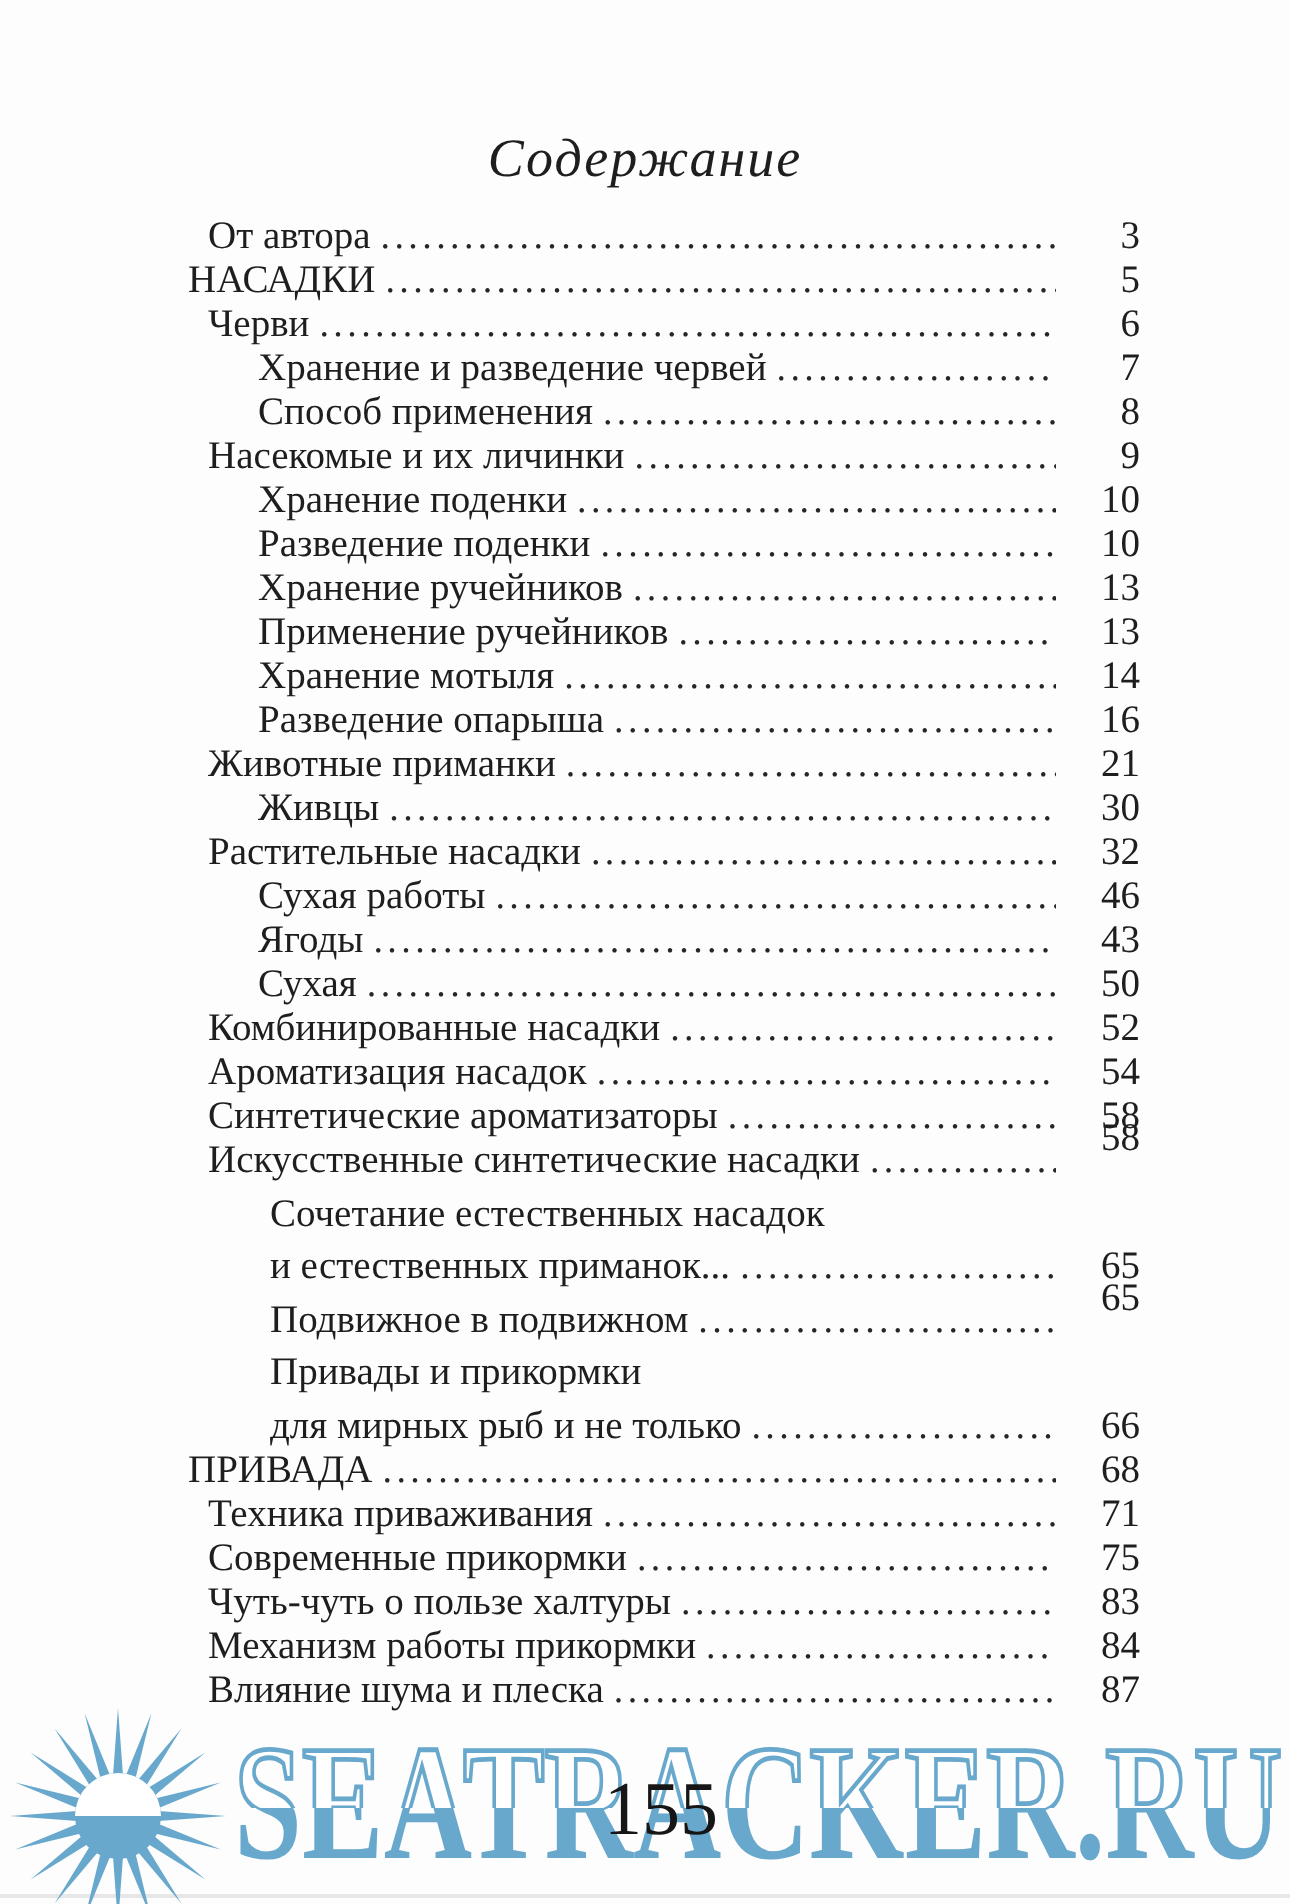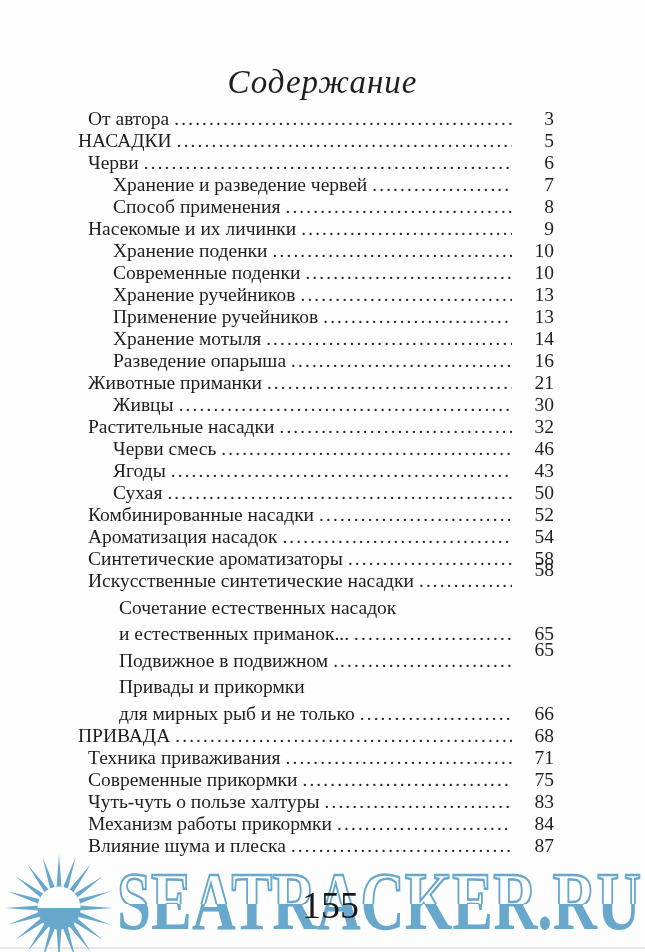--- a/index.html
+++ b/index.html
@@ -8,27 +8,28 @@
     width:645px; height:952px;
     background:#fdfdfd;
     overflow:hidden;
     font-family:"Liberation Serif", serif;
     color:#1e1e1e;
   }
   .title {
     position:absolute; top:64px; left:0; width:100%;
     text-align:center;
     font-style:italic;
-    font-size:33px;
+    font-size:27px;
     letter-spacing:1px;
     z-index:3;
   }
   .toc {
     position:absolute; top:108px; left:0; width:554px;
     z-index:3;
+    padding-left:16px;
   }
   .row {
     display:flex; align-items:baseline;
     height:22px; line-height:22px;
     font-size:19.5px;
     white-space:nowrap;
   }
   
   .toc .row:nth-child(n+23):nth-child(-n+27) { margin-top:4.5px;margin-left:31px; }
   .lvl0 { padding-left:78px;align-items:flex-end; }
@@ -103,21 +104,21 @@
       <span class="label">Насекомые и их личинки</span>
       <span class="leader"></span>
       <span class="pn">9</span>
     </div>
       <div class="row lvl2">
       <span class="label">Хранение поденки</span>
       <span class="leader"></span>
       <span class="pn">10</span>
     </div>
       <div class="row lvl2">
-      <span class="label">Современные поденки</span>
+      <span class="label">Разведение поденки</span>
       <span class="leader"></span>
       <span class="pn">10</span>
     </div>
       <div class="row lvl2">
       <span class="label">Хранение ручейников</span>
       <span class="leader"></span>
       <span class="pn">13</span>
     </div>
       <div class="row lvl2">
       <span class="label">Применение ручейников</span>
@@ -143,21 +144,21 @@
       <span class="label">Живцы</span>
       <span class="leader"></span>
       <span class="pn">30</span>
     </div>
       <div class="row lvl1">
       <span class="label">Растительные насадки</span>
       <span class="leader"></span>
       <span class="pn">32</span>
     </div>
       <div class="row lvl2">
-      <span class="label">Черви смесь</span>
+      <span class="label">Сухая работы</span>
       <span class="leader"></span>
       <span class="pn">46</span>
     </div>
       <div class="row lvl2">
       <span class="label">Ягоды</span>
       <span class="leader"></span>
       <span class="pn">43</span>
     </div>
       <div class="row lvl2">
       <span class="label">Сухая</span>

